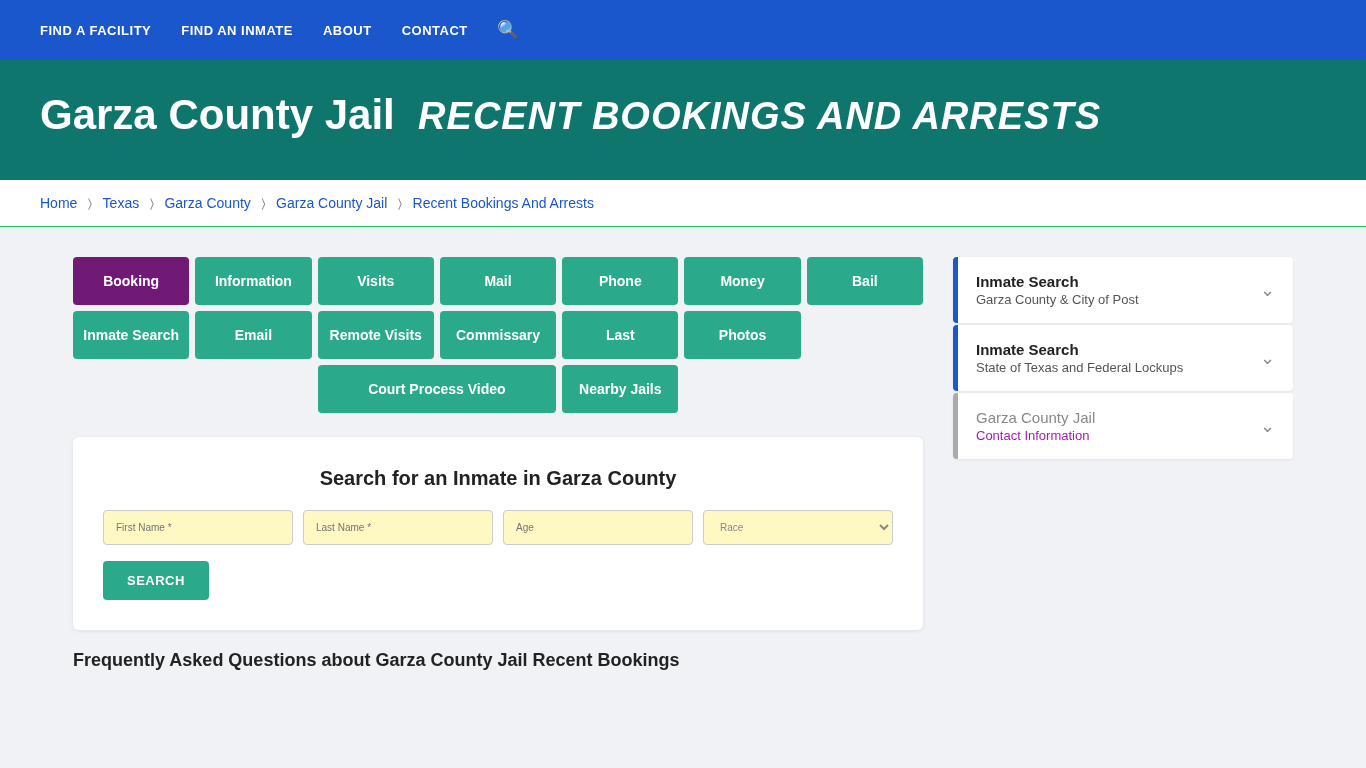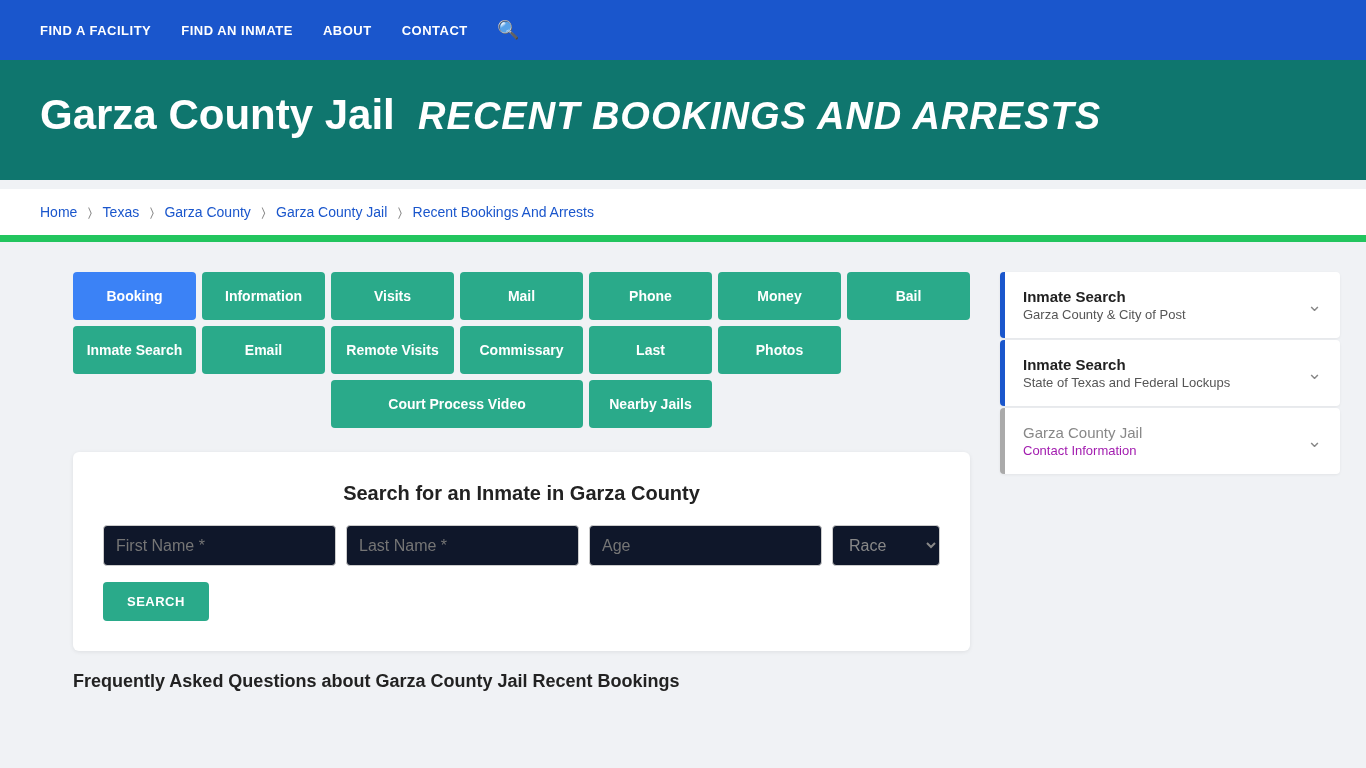--- a/index.html
+++ b/index.html
@@ -56,22 +56,21 @@
       font-style: italic;
       font-weight: 700;
       font-size: 38px;
       letter-spacing: 1px;
     }
 
     
     .breadcrumb-bar {
       background: #fff;
       padding: 14px 40px;
-      border-bottom: 7px solid #22c55e;
-      margin-top: 9px;
+      border-bottom: 1px solid #22c55e;
     }
     .breadcrumb-bar a, .breadcrumb-bar span {
       font-size: 14px;
       color: #1a56cc;
       text-decoration: none;
     }
     .breadcrumb-bar .sep {
       color: #888;
       margin: 0 6px;
       font-size: 13px;
@@ -112,21 +111,21 @@
       border: none;
       border-radius: 4px;
       font-size: 14px;
       font-weight: 600;
       cursor: pointer;
       text-align: center;
       background: #2aaa8a;
       color: #fff;
     }
     .nav-btn.active {
-      background: #3b82f6;
+      background: #701a75;
     }
 
     
     .search-box {
       background: #fff;
       border-radius: 6px;
       padding: 30px 30px 30px 30px;
       box-shadow: 0 1px 4px rgba(0,0,0,0.08);
     }
     .search-box h2 {
@@ -139,23 +138,23 @@
     .search-fields {
       display: flex;
       gap: 10px;
       margin-bottom: 16px;
     }
     .search-fields input, .search-fields select {
       flex: 1;
       padding: 10px 12px;
       border: 1px solid #ccc;
       border-radius: 4px;
-      font-size: 16px;
+      font-size: 10px;
       color: #888;
-      background: #0f172a;
+      background: #fef9c3;
     }
     .search-btn {
       background: #2aaa8a;
       color: #fff;
       border: none;
       padding: 12px 24px;
       font-size: 13px;
       font-weight: 700;
       border-radius: 4px;
       cursor: pointer;

